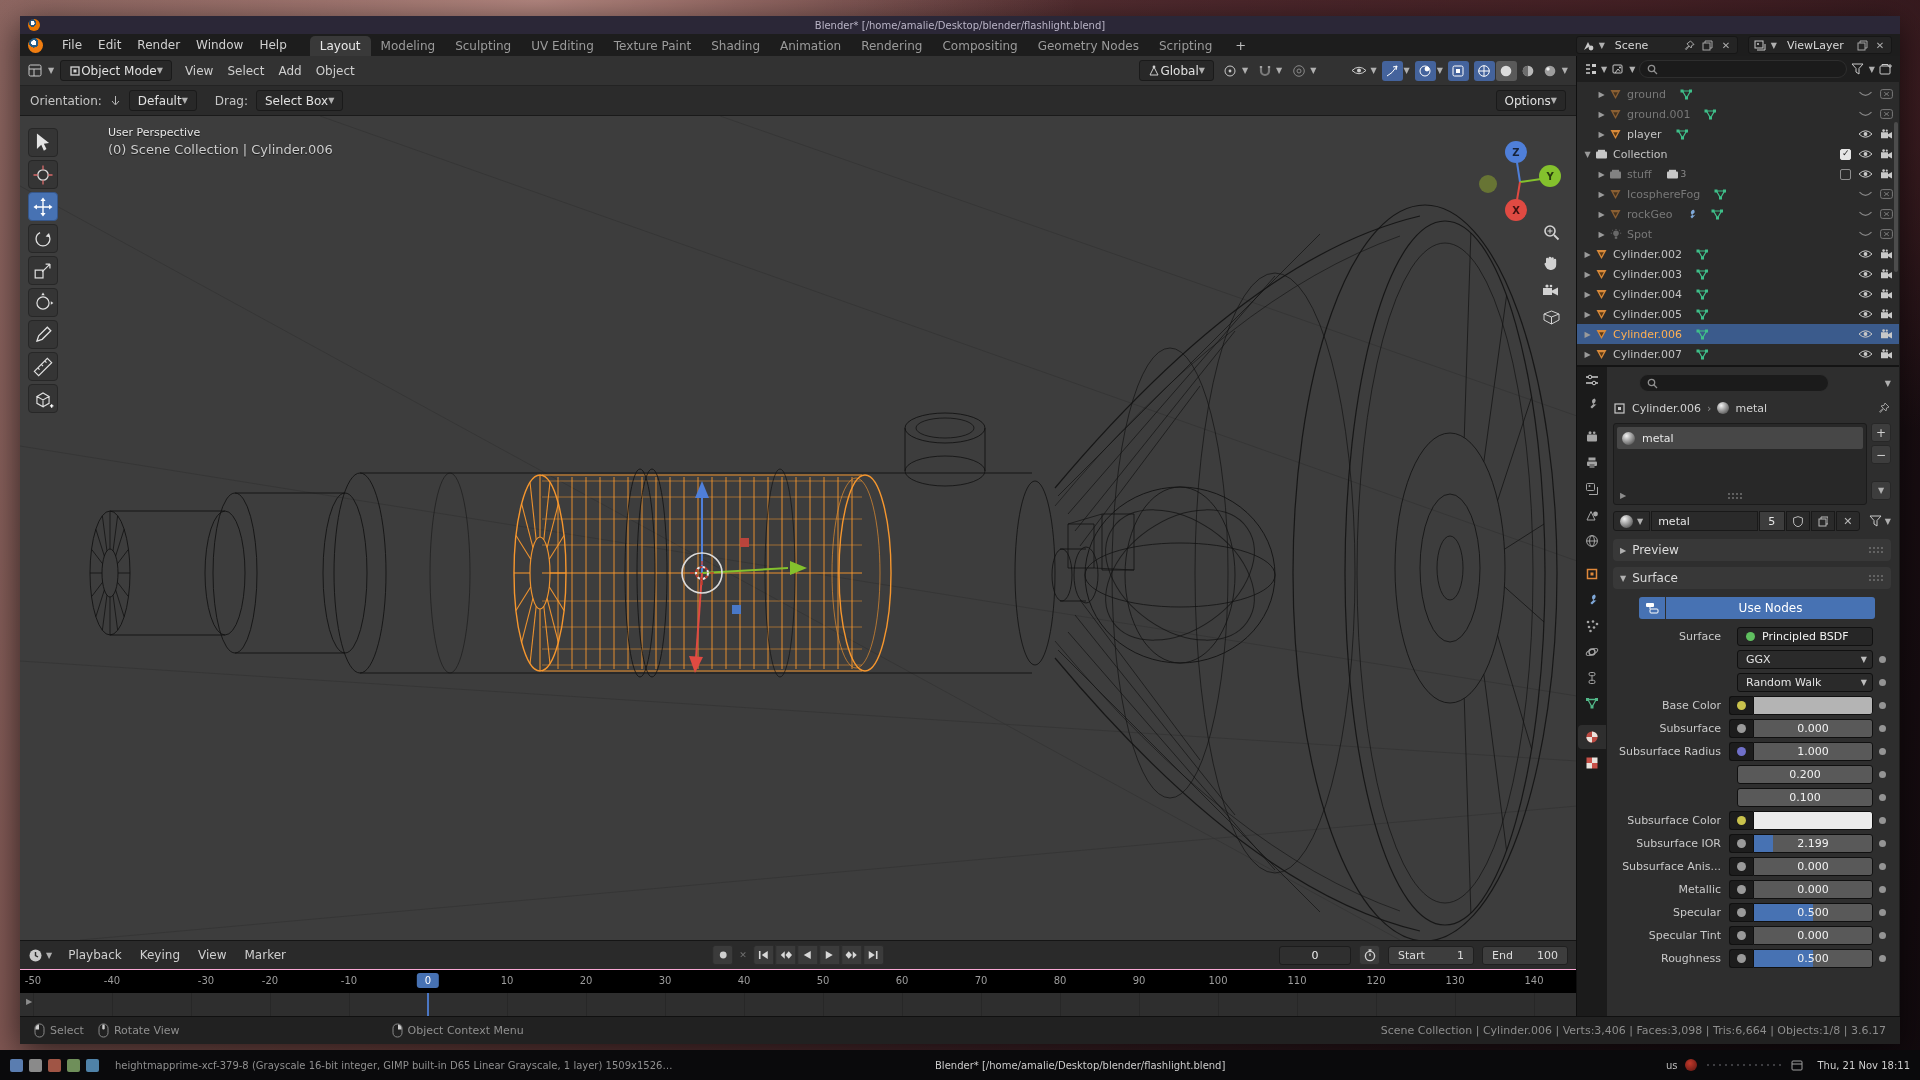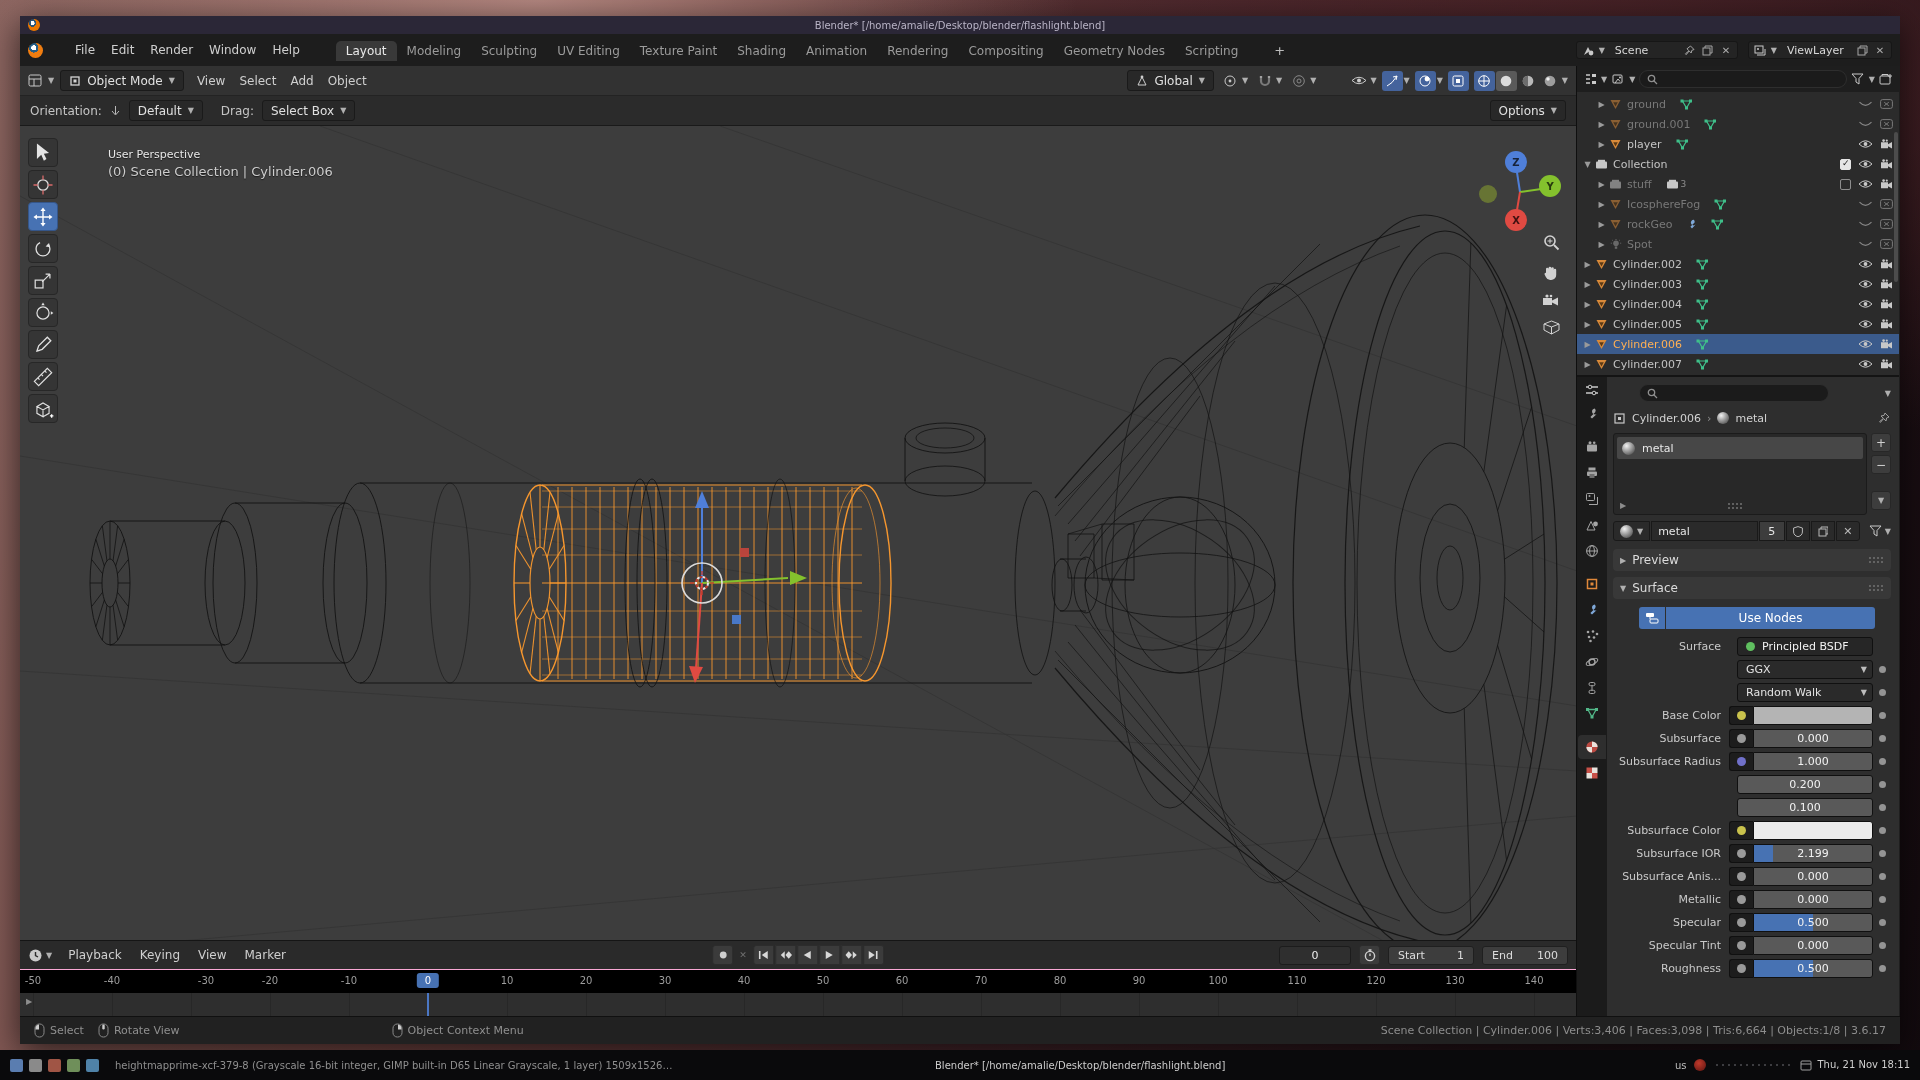--- a/index.html
+++ b/index.html
@@ -9,41 +9,41 @@
       radial-gradient(900px 300px at 28% 0%, rgba(232,185,175,.55), transparent 60%),
       radial-gradient(1200px 520px at 85% 8%, rgba(96,44,48,.65), transparent 70%),
       linear-gradient(105deg,#8d6661,#6e4340 30%,#45262b 55%,#241318 78%,#120a0e)}
   .bwin{position:absolute;left:20px;top:16px;width:1880px;height:1028px;background:#1e1e1e;
     display:flex;flex-direction:column;box-shadow:0 8px 32px rgba(0,0,0,.65)}
   
   .titlebar{height:18px;background:#2b2737;display:flex;align-items:center;justify-content:center;position:relative;flex:0 0 auto}
   .titlebar .ttext{font-size:10px;color:#b9b4c6}
   .blogo{width:12px;height:12px;border-radius:50%;background:radial-gradient(circle at 38% 34%,#fff 0 18%,#2a567a 19% 34%,#eb7700 35%);position:absolute;left:8px;top:3px}
   
-  .menurow{height:32px;background:#1d1d1d;display:flex;align-items:center;gap:18px;padding:0 8px;flex:0 0 auto;position:relative}
+  .menurow{height:22px;background:#1d1d1d;display:flex;align-items:center;gap:5px;padding:0 8px;flex:0 0 auto;position:relative}
   .blogo2{width:15px;height:15px;border-radius:50%;background:radial-gradient(circle at 38% 32%,#fff 0 18%,#265d85 19% 34%,#f07d10 35%);margin-right:6px}
   .menu-item{font-size:12px;color:#cfcfcf;padding:2px 8px;border-radius:3px}
   .ws-tabs{display:flex;align-items:flex-end;margin-left:10px;height:22px}
   .ws-tab{font-size:12px;color:#9b9b9b;padding:3px 10px;border-radius:5px 5px 0 0;white-space:nowrap}
   .ws-tab.active{background:#393939;color:#e9e9e9}
   .ws-add{color:#bdbdbd;font-size:13px;padding:0 8px}
   .idblocks{margin-left:auto;display:flex;gap:10px;align-items:center}
   .idblock{display:flex;align-items:center;background:#242424;border:1px solid #161616;border-radius:3px;height:18px;padding:0 4px;gap:4px}
   .idblock .lbl{font-size:11px;color:#d8d8d8;padding:0 6px;min-width:70px}
   .mini-ic{display:inline-flex;align-items:center;justify-content:center;width:14px;height:14px;color:#adadad;font-size:10px}
   
   .main{flex:1;display:flex;min-height:0}
   .leftcol{width:1557px;display:flex;flex-direction:column;border-right:1px solid #0f0f0f}
   .vph{height:30px;background:#323232;border-bottom:1px solid #232323;display:flex;align-items:center;gap:6px;padding:0 8px;flex:0 0 auto}
   .vph .menu-item{padding:2px 7px}
-  .pill{display:flex;align-items:center;gap:6px;background:#282828;border:1px solid #1a1a1a;border-radius:3px;height:21px;padding:0 8px;font-size:12px;color:#e0e0e0}
+  .pill{display:flex;align-items:center;background:#282828;border:1px solid #1a1a1a;border-radius:3px;height:21px;padding:0 8px;font-size:12px;color:#e0e0e0}
   .chev{font-size:8px;color:#b0b0b0}
   .vpts{height:30px;background:#2b2b2b;border-bottom:1px solid #1a1a1a;display:flex;align-items:center;gap:8px;padding:0 10px;font-size:12px;color:#c5c5c5;flex:0 0 auto}
   .viewport{flex:1;position:relative;background:#3d3d3d;overflow:hidden}
-  .vp-overlay{position:absolute;left:88px;top:22px;z-index:5;pointer-events:none}
+  .vp-overlay{position:absolute;left:88px;top:10px;z-index:5;pointer-events:none}
   .vp-overlay .l1{font-size:11px;color:#e8e8e8;text-shadow:0 1px 1px rgba(0,0,0,.6)}
   .vp-overlay .l2{font-size:13px;color:#cdcdcd;margin-top:3px;text-shadow:0 1px 1px rgba(0,0,0,.6)}
   .vtoolbar{position:absolute;left:8px;top:12px;z-index:6;display:flex;flex-direction:column;gap:3px}
   .tool-btn{width:30px;height:29px;background:#353535;border:1px solid #272727;border-radius:4px;display:flex;align-items:center;justify-content:center}
   .tool-btn.active{background:#4772b3;border-color:#35568a}
   .navgz{position:absolute;right:12px;top:14px;z-index:6}
   .vp-navicons{position:absolute;right:16px;top:108px;z-index:6;display:flex;flex-direction:column;gap:13px;align-items:center}
   .hdr-toggle{width:21px;height:20px;border-radius:3px;display:flex;align-items:center;justify-content:center;background:transparent}
   .hdr-toggle.blue{background:#44639c}
   .hdr-toggle.lit{background:#5a5a5a}
@@ -125,21 +125,21 @@
   .pdecor{flex:0 0 18px;display:flex;justify-content:center;align-items:center}
   .pdot{width:7px;height:7px;border-radius:50%;background:#949494}
   
   .taskbar{position:absolute;left:0;right:0;bottom:0;height:30px;background:#0a0a0c;display:flex;align-items:center;gap:8px;padding:0 10px;z-index:20}
   .appic{width:13px;height:13px;border-radius:2px}
   .tk-gimp{font-size:10px;color:#8f8f8f;margin-left:8px;max-width:560px;white-space:nowrap;overflow:hidden;text-overflow:ellipsis}
   .tk-blender{position:absolute;left:935px;font-size:10px;color:#cccccc}
   .tk-right{margin-left:auto;display:flex;align-items:center;gap:8px}
   .tk-kbd{font-size:10px;color:#bdbdbd}
   .tk-dots{width:78px;height:6px;background-image:radial-gradient(#3c3c40 1px,transparent 1.2px);background-size:6px 6px}
-  .tk-clock{font-size:10px;color:#cfcfcf;display:flex;align-items:flex-start;gap:5px}
+  .tk-clock{font-size:10px;color:#cfcfcf;display:flex;align-items:center;gap:14px}
   .redic{width:12px;height:12px;border-radius:50%;background:radial-gradient(circle at 40% 35%,#c0392b,#5a1410)}
   svg{display:block}
 </style>
 </head>
 <body>
 
 <div class="desktop">
   <div class="bwin">
 
     <div class="titlebar">

